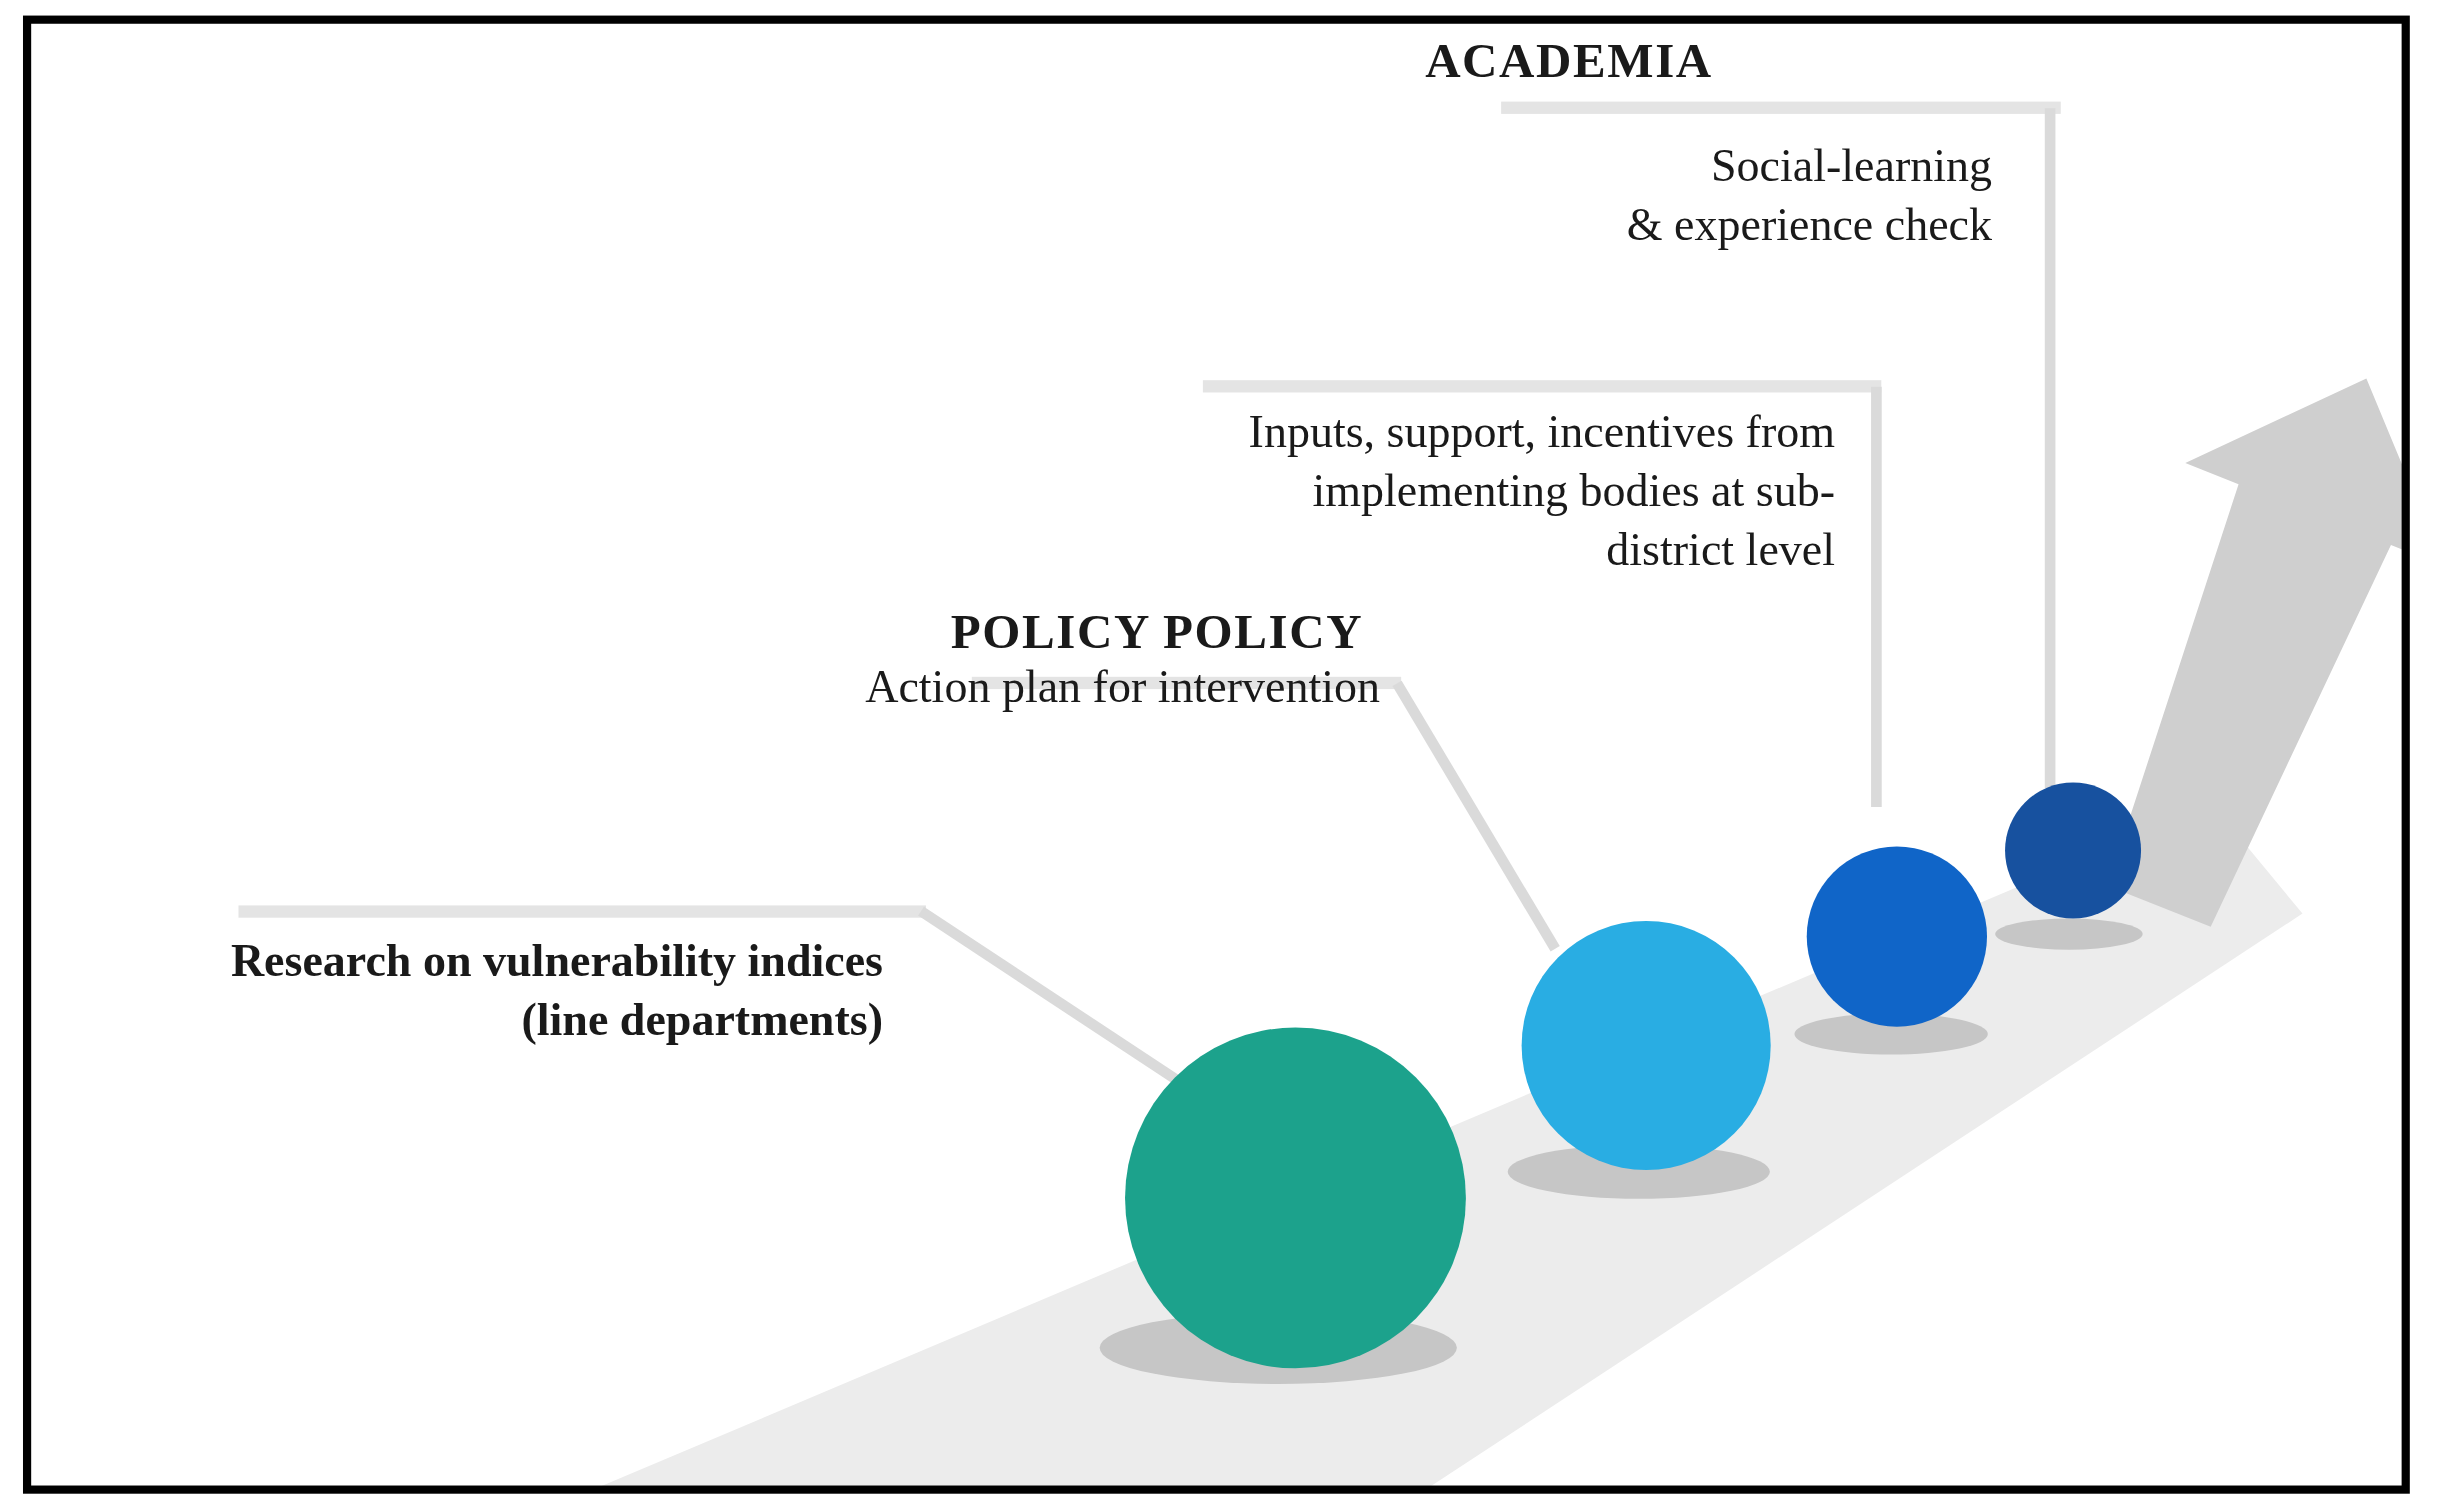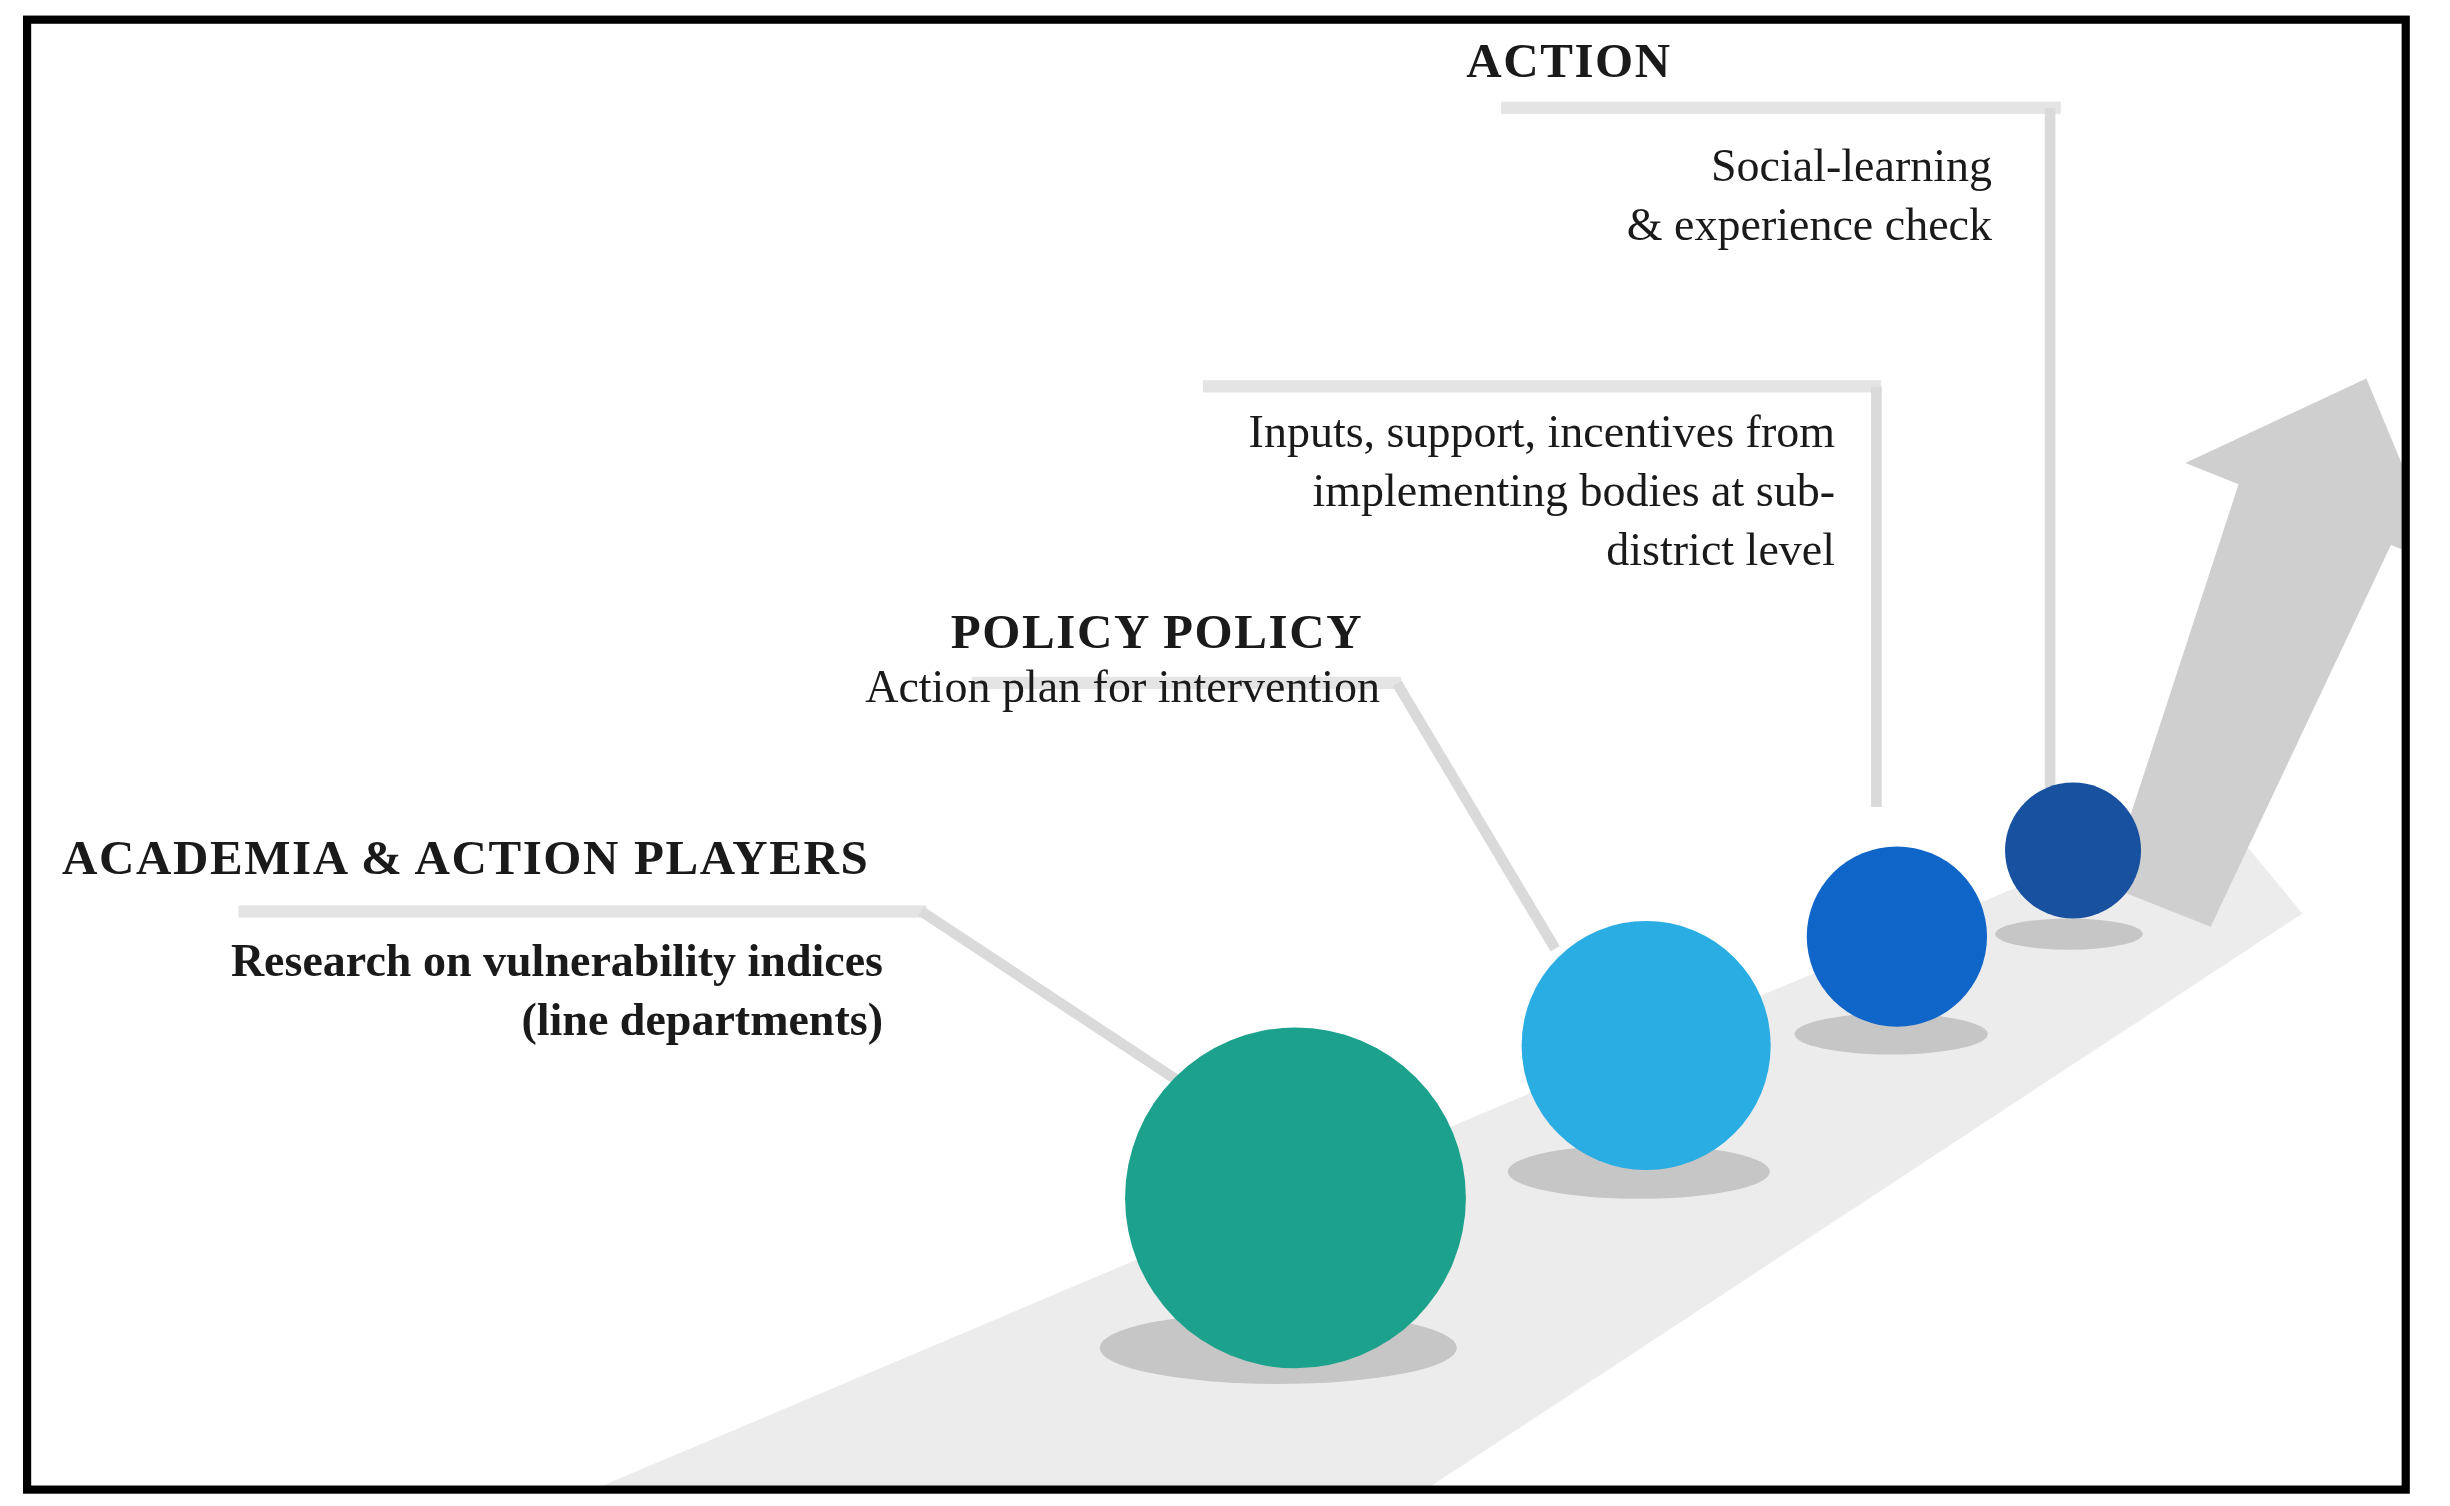--- a/index.html
+++ b/index.html
@@ -84,29 +84,28 @@
 
       <circle cx="1581" cy="1462" r="208" fill="#1CA28C"></circle>
       <circle cx="2009" cy="1276" r="152" fill="#29ADE3"></circle>
       <circle cx="2315" cy="1143" r="110" fill="#1065C8"></circle>
       <circle cx="2530" cy="1038" r="83" fill="#17519F"></circle>
     </g>
 
     <rect x="33" y="24" width="2903" height="1794" fill="none" stroke="#000000" stroke-width="10"></rect>
   </svg>
 
-  <div id="academia-title" class="stage-title ta-left">ACADEMIA &amp; ACTION PLAYERS</div>
   <div id="academia-desc" class="stage-desc ta-right">Research on vulnerability indices
 (line departments)</div>
 
   <div id="policy-title" class="stage-title ta-center">POLICY POLICY</div>
   <div id="policy-desc" class="stage-desc ta-right">Action plan for intervention</div>
 
   <div id="managers-desc" class="stage-desc ta-right">Inputs, support, incentives from
 implementing bodies at sub-
 district level</div>
 
-  <div id="farmers-title" class="stage-title ta-center">ACTION</div>
+  <div id="farmers-title" class="stage-title ta-center">ACADEMIA</div>
   <div id="farmers-desc" class="stage-desc ta-right">Social-learning
 &amp; experience check</div>
 
 </div>
 
 
 </body></html>

